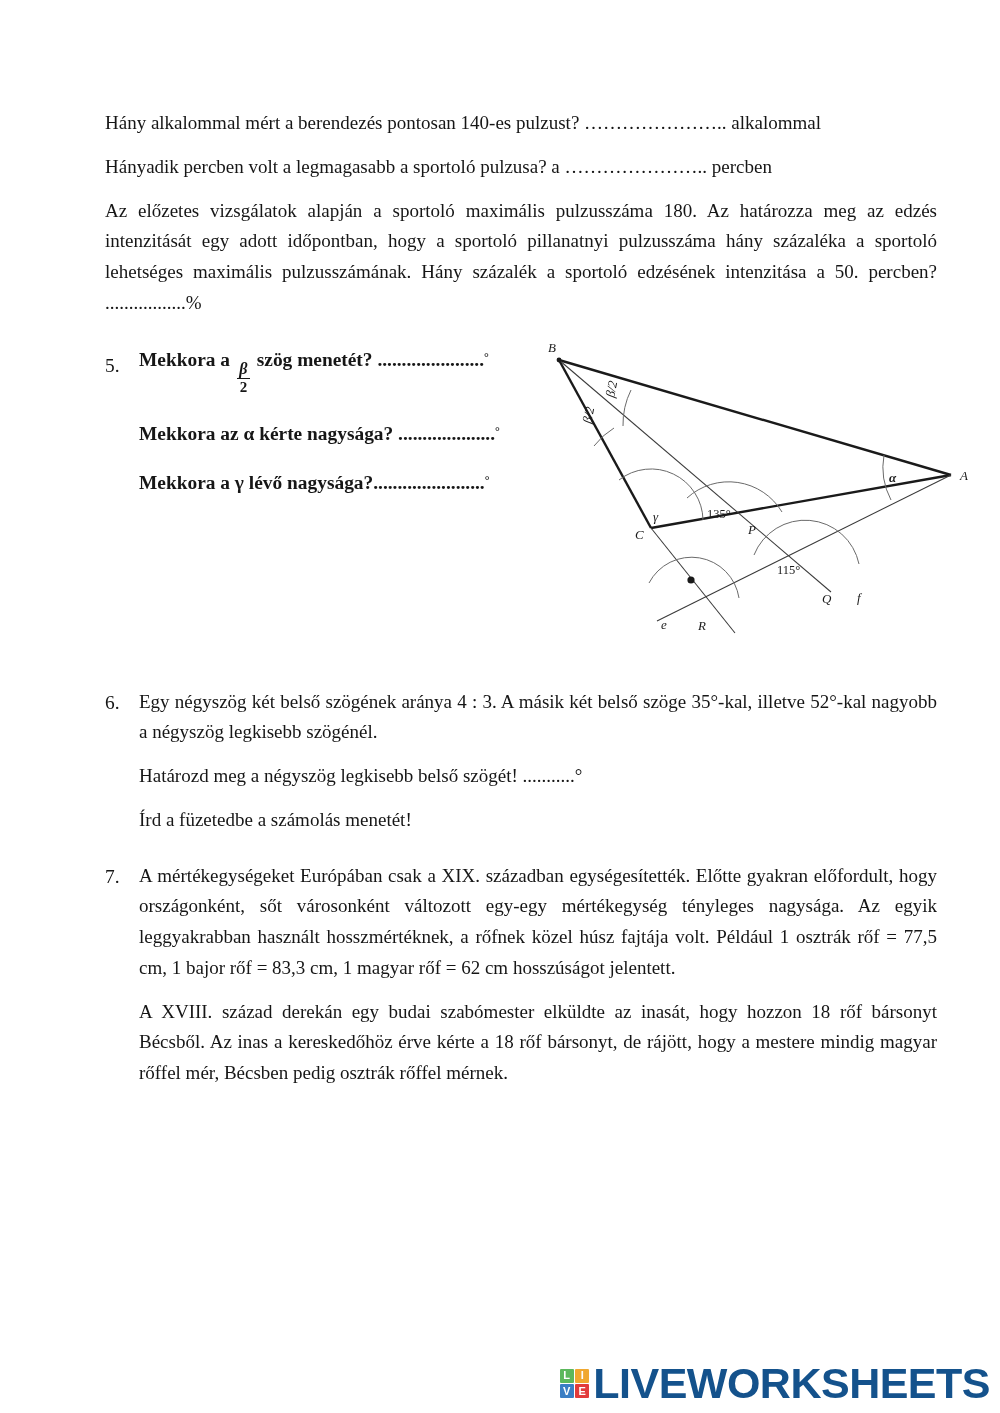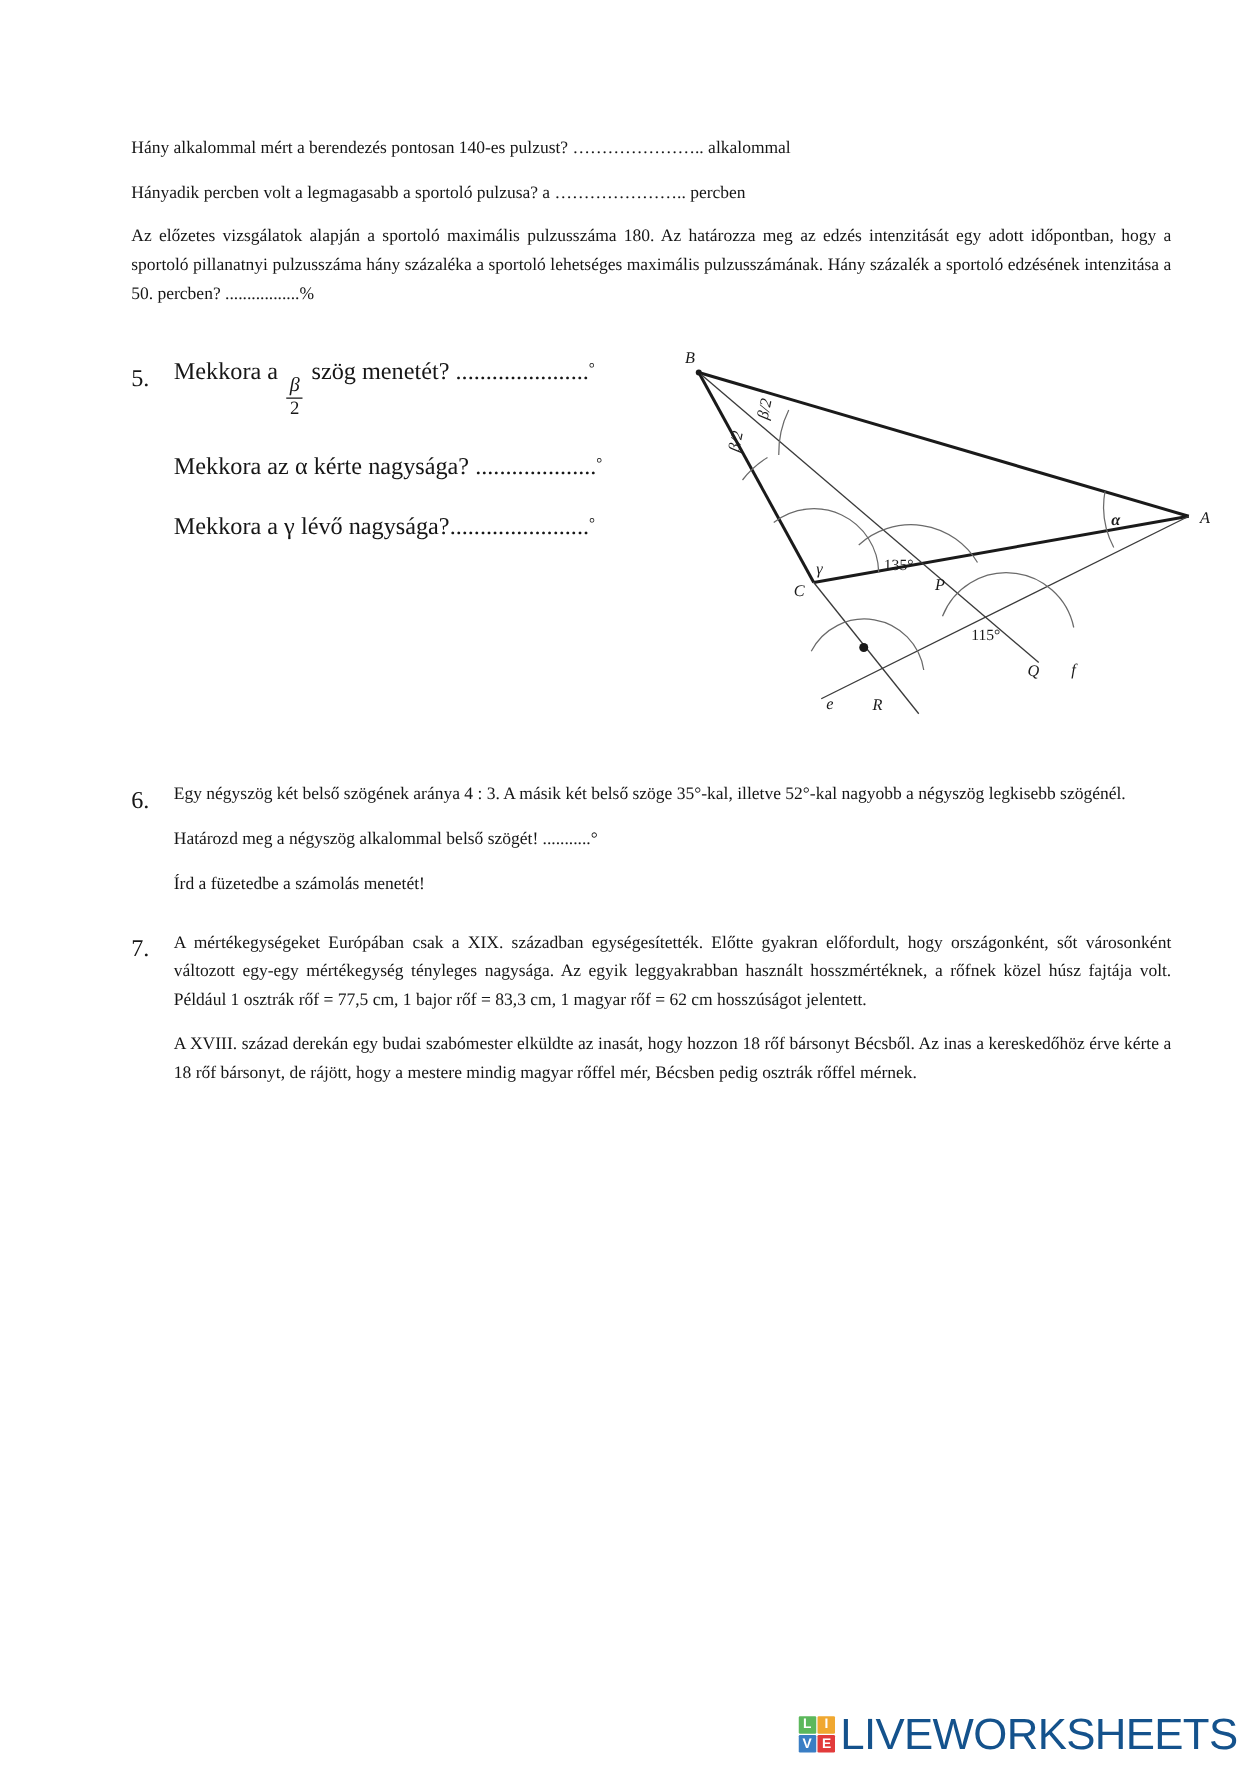--- a/index.html
+++ b/index.html
@@ -19,21 +19,21 @@
     overflow: hidden;
   }
   .content {
     position: absolute;
     left: 105px;
     top: 108px;
     width: 832px;
   }
 
   .para {
-    font-size: 14px;
+    font-size: 19px;
     line-height: 1.62;
     text-align: justify;
     text-justify: inter-word;
     margin: 0 0 13px 0;
   }
   .para.nojust { text-align: left; }
 
   .qblock {
     position: relative;
     padding-left: 34px;
@@ -55,22 +55,23 @@
   .q5wrap {
     position: relative;
     min-height: 300px;
   }
   .q5text {
     width: 410px;
   }
   .qline {
     font-size: 19.4px;
     line-height: 1.0;
-    margin: 14px 0 29px 0;
+    margin: 4px 0 29px 0;
     white-space: nowrap;
+    font-weight: bold;
   }
   .frac {
     display: inline-flex;
     flex-direction: column;
     align-items: center;
     vertical-align: -0.52em;
     line-height: 1;
     margin: 0 2px;
     font-size: 17px;
   }
@@ -116,22 +117,22 @@
     justify-content: center;
     font-family: "Liberation Sans", sans-serif;
     font-weight: bold;
     font-size: 11px;
     color: #ffffff;
     border-radius: 1px;
     line-height: 1;
   }
   .lw-word {
     font-family: "Liberation Sans", sans-serif;
-    font-weight: normal;
-    font-size: 35px;
+    font-weight: bold;
+    font-size: 43px;
     letter-spacing: -0.5px;
     color: #14528c;
     line-height: 1;
   }
 </style>
 </head>
 <body>
 
 <div class="page">
 
@@ -231,21 +232,21 @@
         </div>
 
       </div>
     </div>
 
     <div class="spacer-md"></div>
 
     <div class="qblock">
       <span class="qnum">6.</span>
       <p class="para">Egy négyszög két belső szögének aránya 4 : 3. A másik két belső szöge 35°-kal, illetve 52°-kal nagyobb a négyszög legkisebb szögénél.</p>
-      <p class="para nojust">Határozd meg a négyszög alkalommal belső szögét! ...........°</p>
+      <p class="para nojust">Határozd meg a négyszög legkisebb belső szögét! ...........°</p>
       <p class="para nojust">Írd a füzetedbe a számolás menetét!</p>
     </div>
 
     <div class="spacer-sm"></div>
 
     <div class="qblock">
       <span class="qnum">7.</span>
       <p class="para">A mértékegységeket Európában csak a XIX. században egységesítették. Előtte gyakran előfordult, hogy országonként, sőt városonként változott egy-egy mértékegység tényleges nagysága. Az egyik leggyakrabban használt hosszmértéknek, a rőfnek közel húsz fajtája volt. Például 1 osztrák rőf = 77,5 cm, 1 bajor rőf = 83,3 cm, 1 magyar rőf = 62 cm hosszúságot jelentett.</p>
       <p class="para">A XVIII. század derekán egy budai szabómester elküldte az inasát, hogy hozzon 18 rőf bársonyt Bécsből. Az inas a kereskedőhöz érve kérte a 18 rőf bársonyt, de rájött, hogy a mestere mindig magyar rőffel mér, Bécsben pedig osztrák rőffel mérnek.</p>
     </div>

